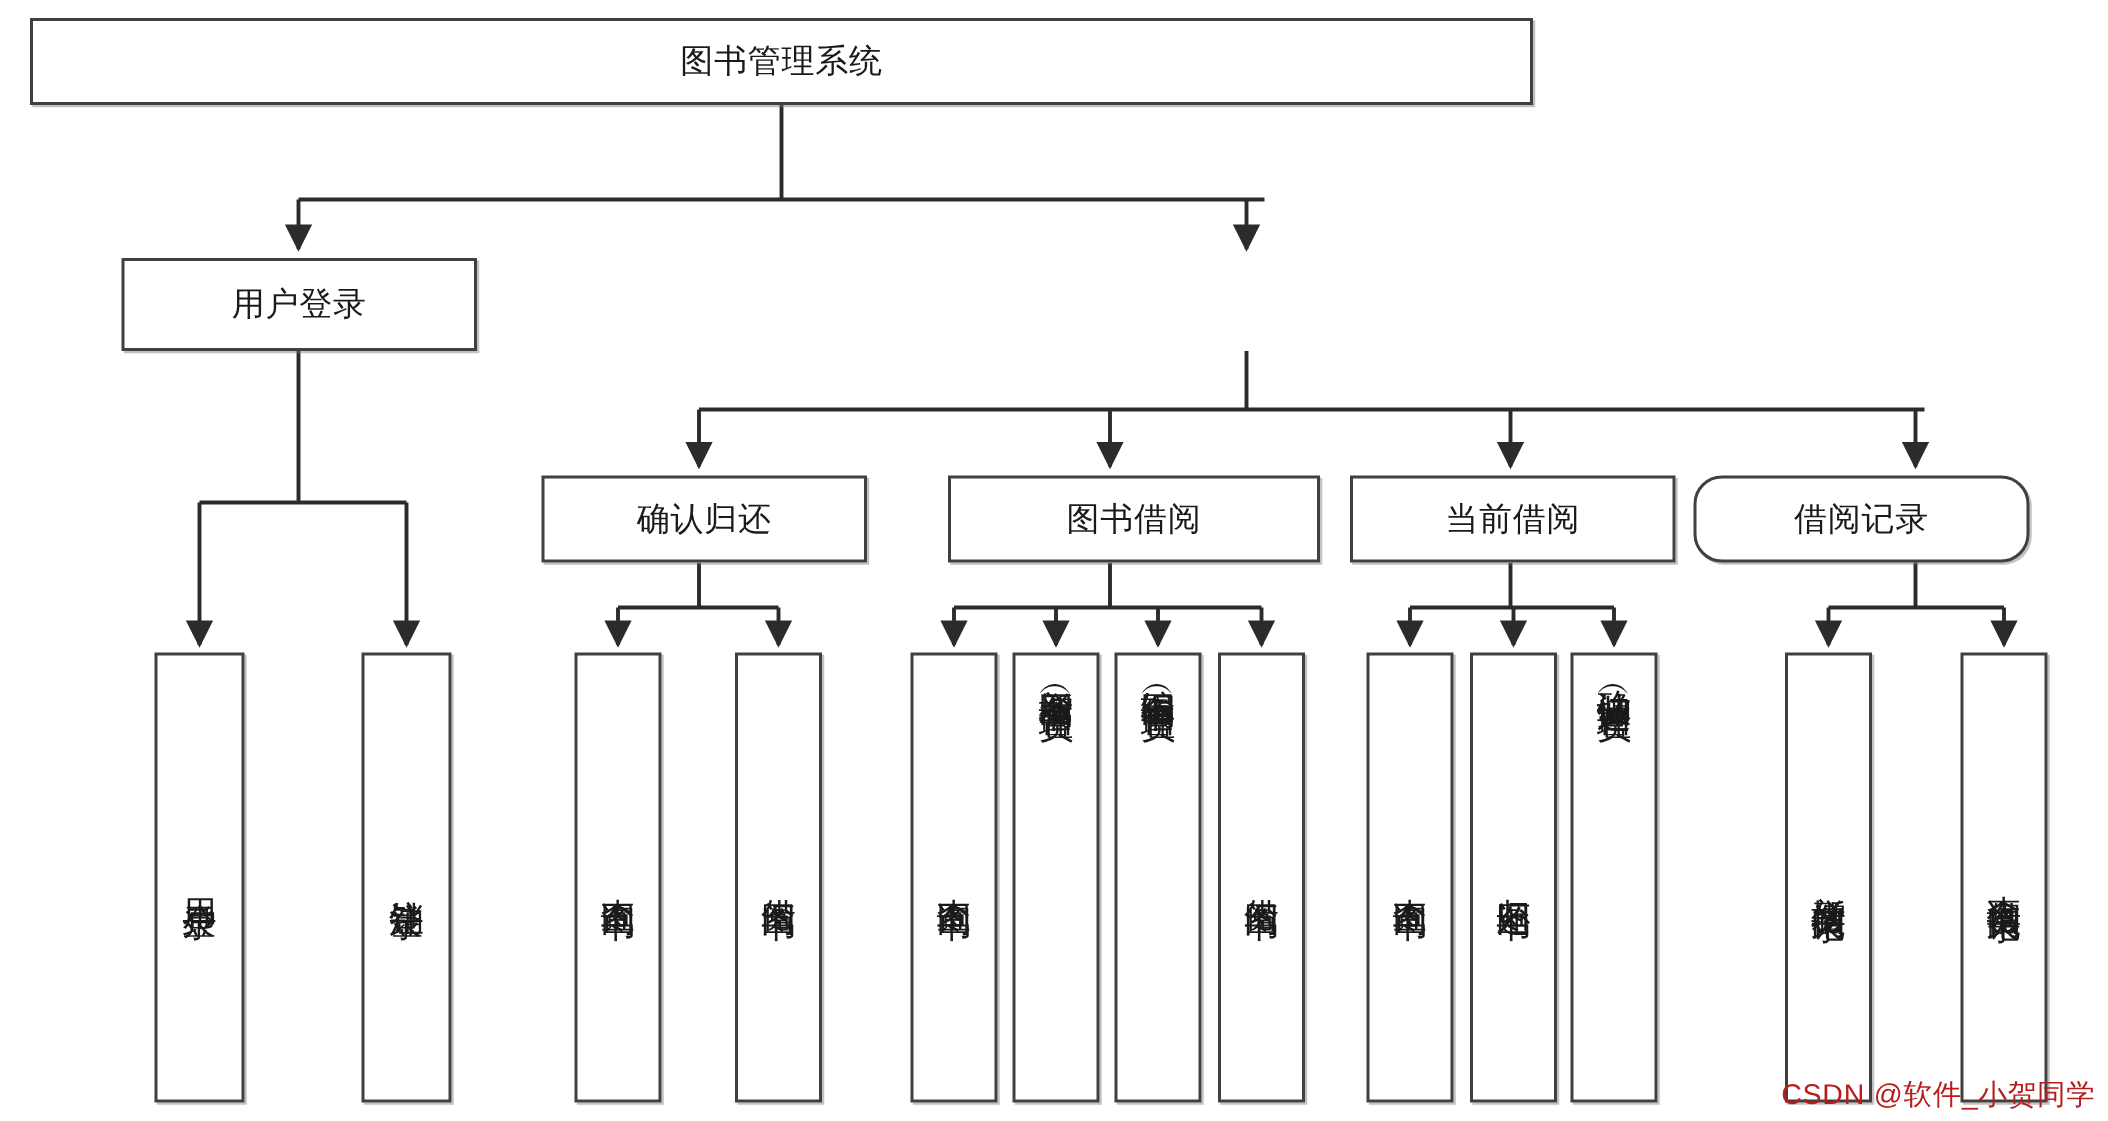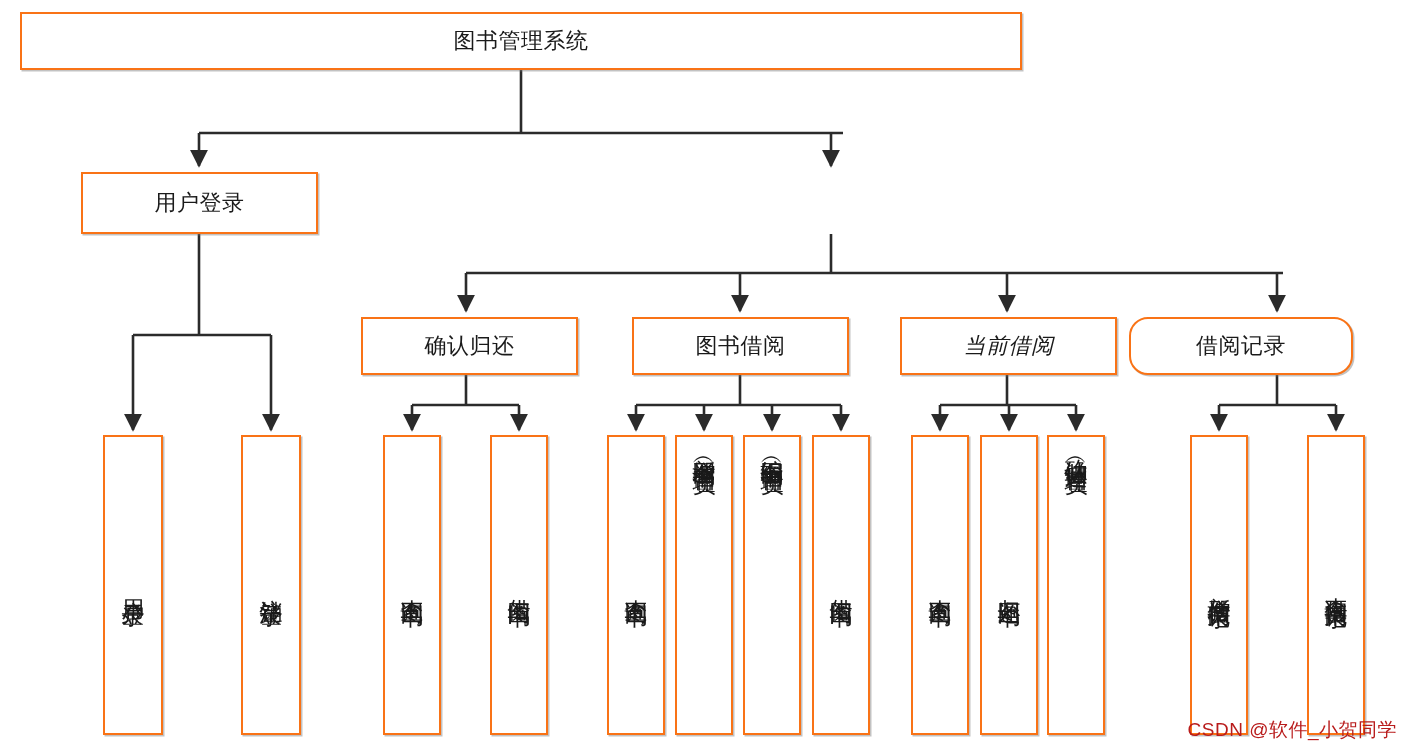--- a/index.html
+++ b/index.html
@@ -23,21 +23,21 @@
     left: 0;
     top: 0;
     width: 1405px;
     height: 747px;
     pointer-events: none;
   }
   .node {
     position: absolute;
     box-sizing: border-box;
     background: #ffffff;
-    border: 2px solid #f97316;
+    border: 2px solid #404040;
     box-shadow: 1.5px 1.5px 0 rgba(120,120,120,0.45);
     display: flex;
     align-items: center;
     justify-content: center;
     color: #1a1a1a;
   }
   .node.horiz .label {
     font-size: 22px;
     line-height: 1.1;
     letter-spacing: 0.5px;
@@ -131,24 +131,24 @@
     <span class="label">图书管理系统</span>
   </div>
 
   <div class="node horiz" style="left:81px; top:172px; width:237px; height:62px;">
     <span class="label">用户登录</span>
   </div>
 
   <div class="node horiz" style="left:361px; top:317px; width:217px; height:58px;">
     <span class="label">确认归还</span>
   </div>
-  <div class="node horiz" style="left:632px; top:317px; width:217px; height:58px;">
+  <div class="node horiz" style="left:632px; top:317px; width:248px; height:58px;">
     <span class="label">图书借阅</span>
   </div>
-  <div class="node horiz" style="left:900px; top:317px; width:217px; height:58px;font-style:italic;">
+  <div class="node horiz" style="left:900px; top:317px; width:217px; height:58px;">
     <span class="label">当前借阅</span>
   </div>
   <div class="node horiz" style="left:1129px; top:317px; width:224px; height:58px;border-radius:19px;">
     <span class="label">借阅记录</span>
   </div>
 
   <div class="node vert centered" style="left:103px; top:435px; width:60px; height:300px;">
     <span class="label">用户登录</span>
   </div>
   <div class="node vert centered" style="left:241px; top:435px; width:60px; height:300px;">

